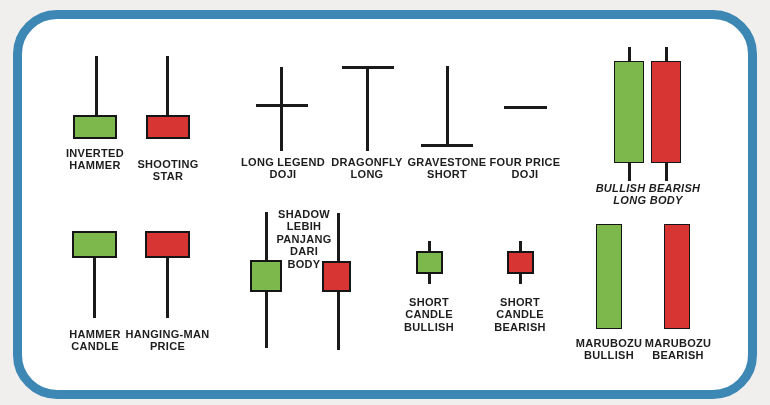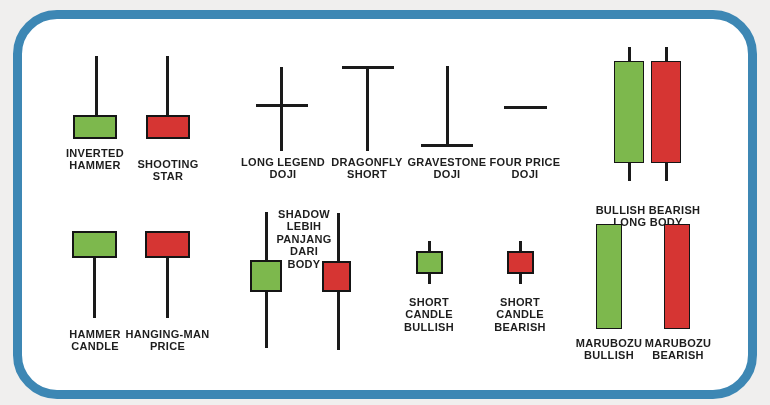--- a/index.html
+++ b/index.html
@@ -61,42 +61,42 @@
     <div class="vline" style="left:280px; top:67px; height:84px;"></div>
     <div class="hline" style="left:256px; top:104px; width:52px;"></div>
     <div class="lbl" style="left:238px; top:156px; width:90px;">LONG LEGEND
 DOJI</div>
   </div>
 
   <div>
     <div class="hline" style="left:342px; top:66px; width:52px;"></div>
     <div class="vline" style="left:366px; top:66px; height:85px;"></div>
     <div class="lbl" style="left:322px; top:156px; width:90px;">DRAGONFLY
-SHORT</div>
+LONG</div>
   </div>
 
   <div>
     <div class="vline" style="left:446px; top:66px; height:81px;"></div>
     <div class="hline" style="left:421px; top:144px; width:52px;"></div>
     <div class="lbl" style="left:402px; top:156px; width:90px;">GRAVESTONE
-DOJI</div>
+SHORT</div>
   </div>
 
   <div>
     <div class="hline" style="left:504px; top:106px; width:43px;"></div>
     <div class="lbl" style="left:480px; top:156px; width:90px;">FOUR PRICE
 DOJI</div>
   </div>
 
   <div>
     <div class="wick" style="left:628px; top:47px; height:134px;"></div>
     <div class="cbody bull thin" style="left:614px; top:61px; width:30px; height:102px;"></div>
     <div class="wick" style="left:665px; top:47px; height:134px;"></div>
     <div class="cbody bear thin" style="left:651px; top:61px; width:30px; height:102px;"></div>
-    <div class="lbl" style="left:584px; top:204px; width:128px;">BULLISH BEARISH
+    <div class="lbl" style="left:584px; top:182px; width:128px;font-style:italic;">BULLISH BEARISH
 LONG BODY</div>
   </div>
 
   <div>
     <div class="wick" style="left:93px; top:256px; height:62px;"></div>
     <div class="cbody bull" style="left:72px; top:231px; width:45px; height:27px;"></div>
     <div class="lbl" style="left:52px; top:328px; width:86px;">HAMMER
 CANDLE</div>
   </div>
 

